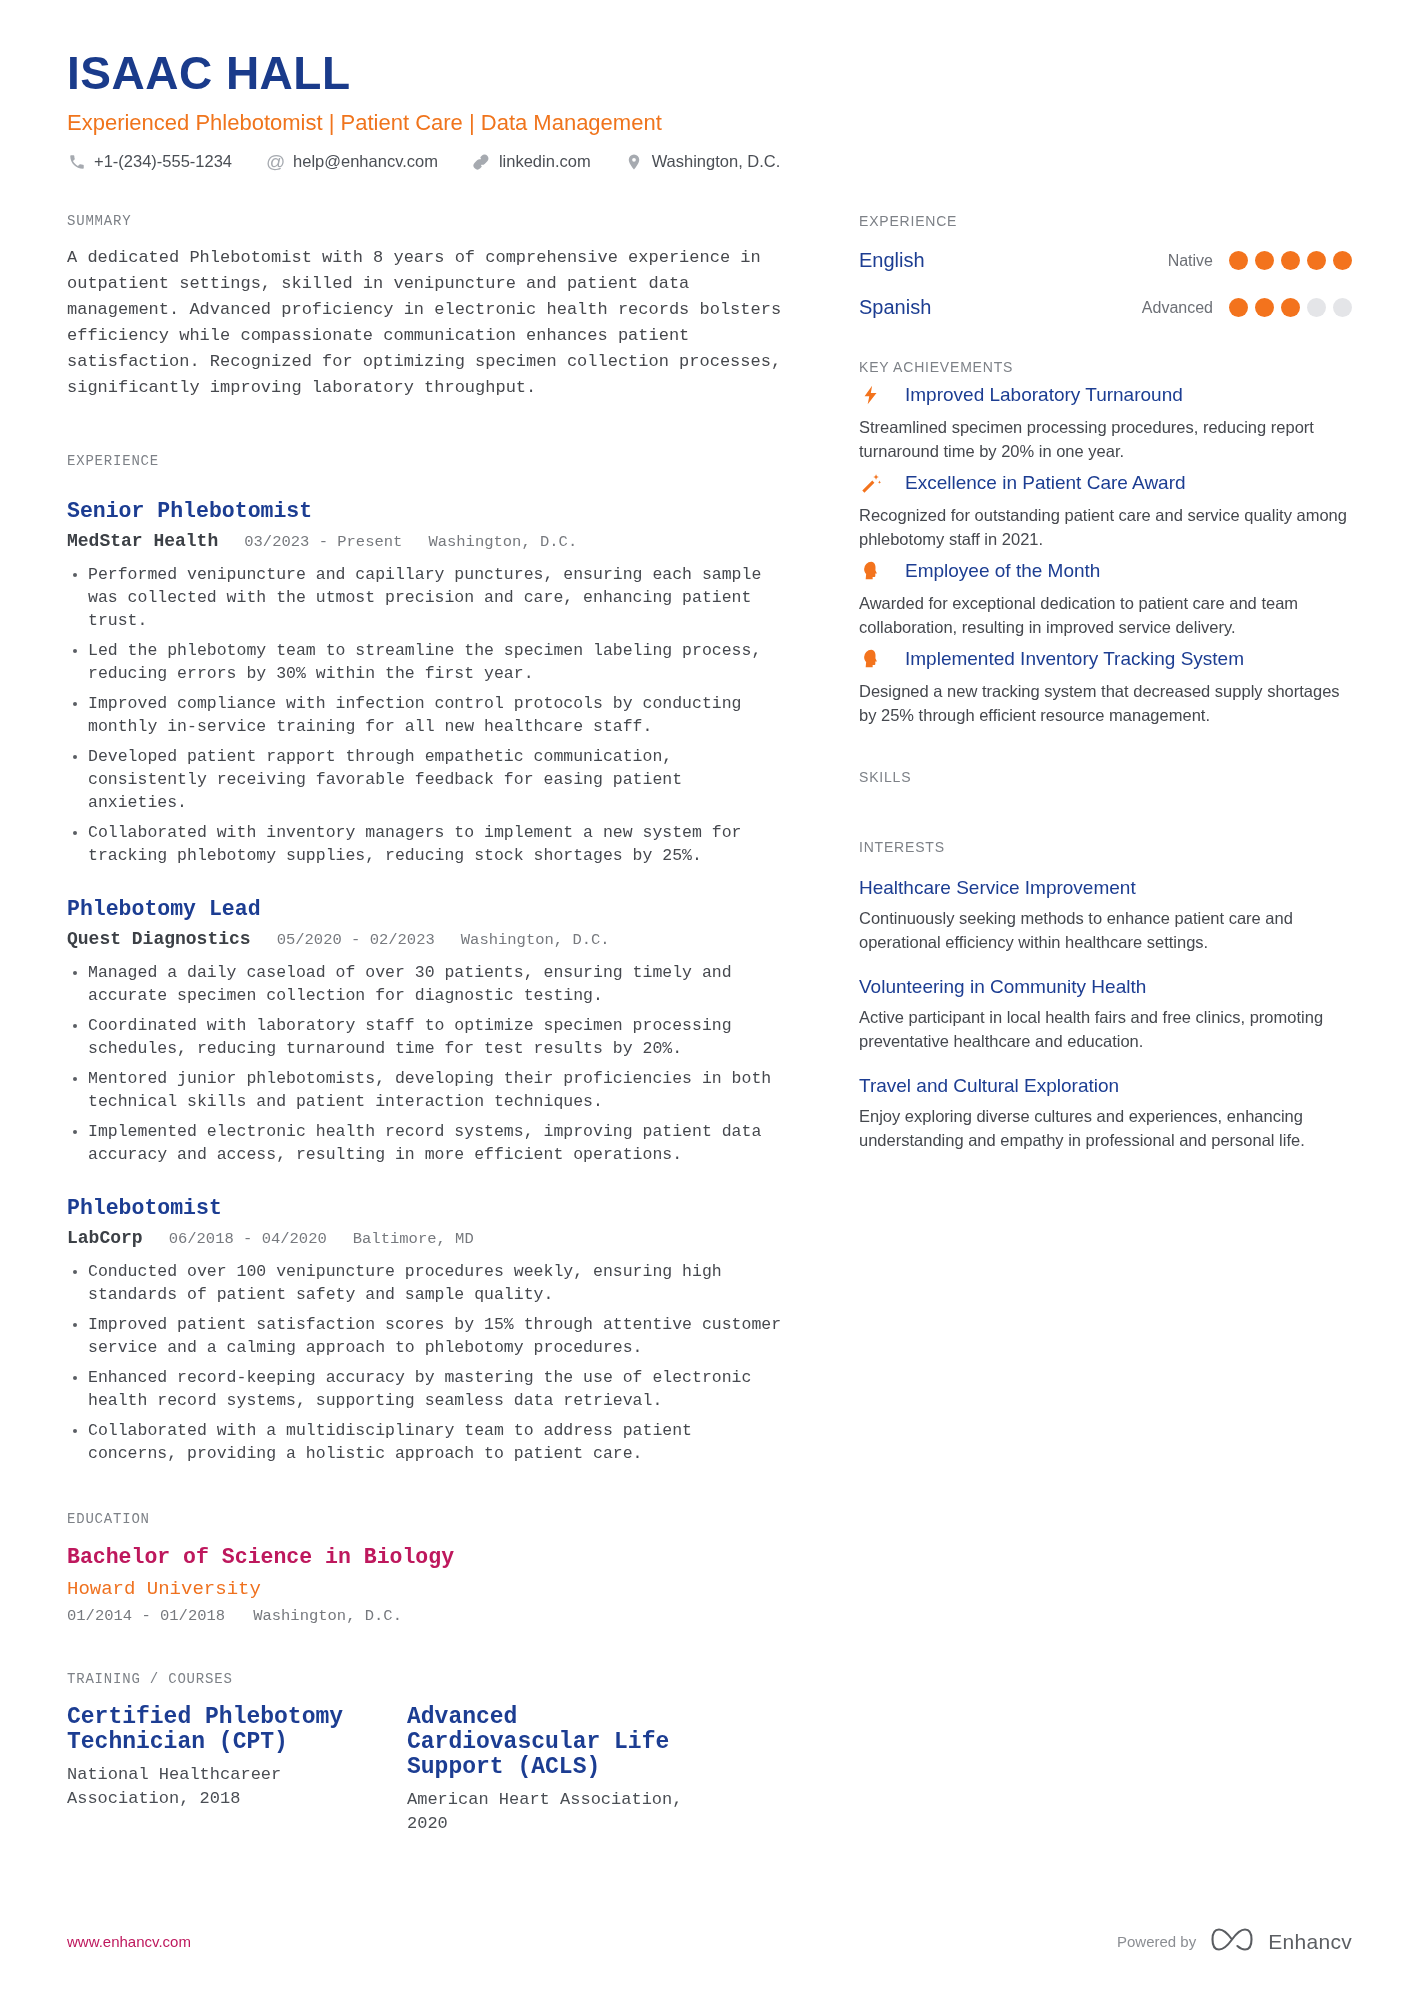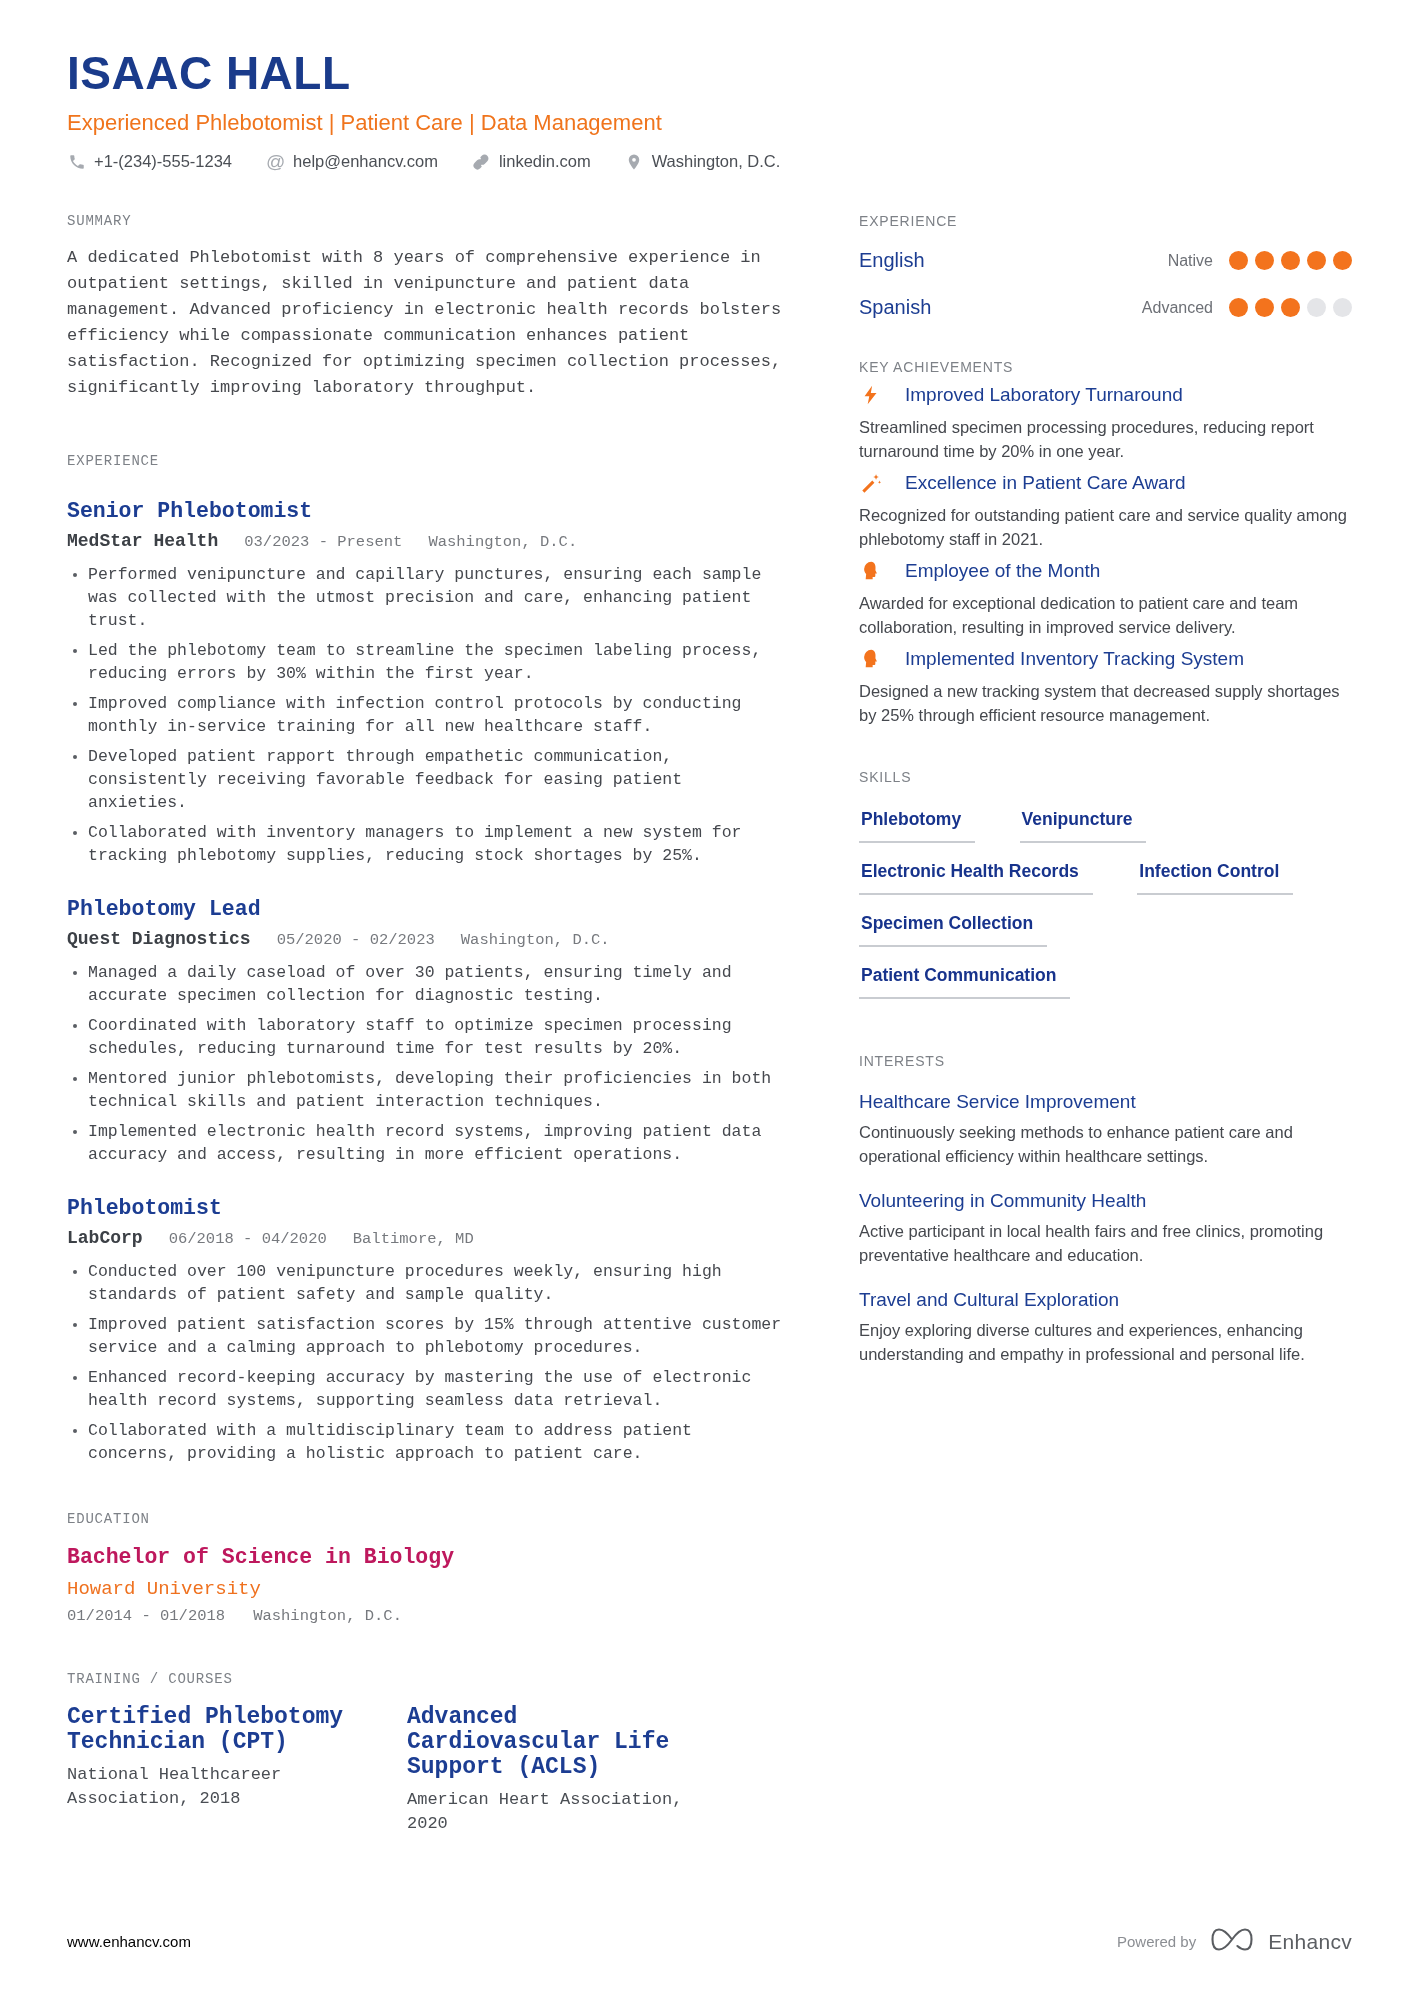--- a/index.html
+++ b/index.html
@@ -88,21 +88,21 @@
   .interests-label { margin-top: 54px; }
   .interest { margin-top: 22px; }
   .interest-title { font-size: 19px; font-weight: 500; color: #1c3d92; }
   .interest-text { margin-top: 7px; font-size: 16.5px; line-height: 24px; color: #45484e; }
 
   
   .footer {
     position: absolute; left: 67px; right: 58px; bottom: 38px;
     display: flex; justify-content: space-between; align-items: center;
   }
-  .footer-site { font-size: 15px; color: #000000; }
+  .footer-site { font-size: 15px; color: #be185d; }
   .footer-right { display: flex; align-items: center; gap: 14px; }
   .powered-by { font-size: 15px; color: #8b8e93; }
   .brand-mark svg { width: 44px; height: 27px; stroke: #5a5d61; fill: none; stroke-width: 2.1; }
   .brand-name { font-size: 21px; font-weight: 500; color: #5c5f63; letter-spacing: .3px; }
 </style>
 </head>
 <body>
 
 <div class="page">
 
@@ -293,36 +293,20 @@
             <svg viewBox="0 0 24 24">
                 <path d="M12.3 2A7.8 7.8 0 0 0 4.5 9.8c0 2.1.8 4 2.2 5.4l-.5 5.8h7.6v-2.4h1.7c.7 0 1.2-.5 1.2-1.2v-2.6h1.8l-1.7-3.6C17.6 6 16 2 12.3 2z"></path>
               </svg>
           </span>
           <span class="ach-title">Implemented Inventory Tracking System</span>
         </div>
         <div class="ach-text">Designed a new tracking system that decreased supply shortages by 25% through efficient resource management.</div>
       </div>
 
       <div class="sec-label skills-label">SKILLS</div>
-      <div class="skills-wrap">
-        <div class="skill-row">
-          <span class="skill">Phlebotomy</span>
-          <span class="skill">Venipuncture</span>
-        </div>
-        <div class="skill-row">
-          <span class="skill">Electronic Health Records</span>
-          <span class="skill">Infection Control</span>
-        </div>
-        <div class="skill-row">
-          <span class="skill">Specimen Collection</span>
-        </div>
-        <div class="skill-row">
-          <span class="skill">Patient Communication</span>
-        </div>
-      </div>
 
       <div class="sec-label interests-label">INTERESTS</div>
 
       <div class="interest">
         <div class="interest-title">Healthcare Service Improvement</div>
         <div class="interest-text">Continuously seeking methods to enhance patient care and operational efficiency within healthcare settings.</div>
       </div>
       <div class="interest">
         <div class="interest-title">Volunteering in Community Health</div>
         <div class="interest-text">Active participant in local health fairs and free clinics, promoting preventative healthcare and education.</div>

